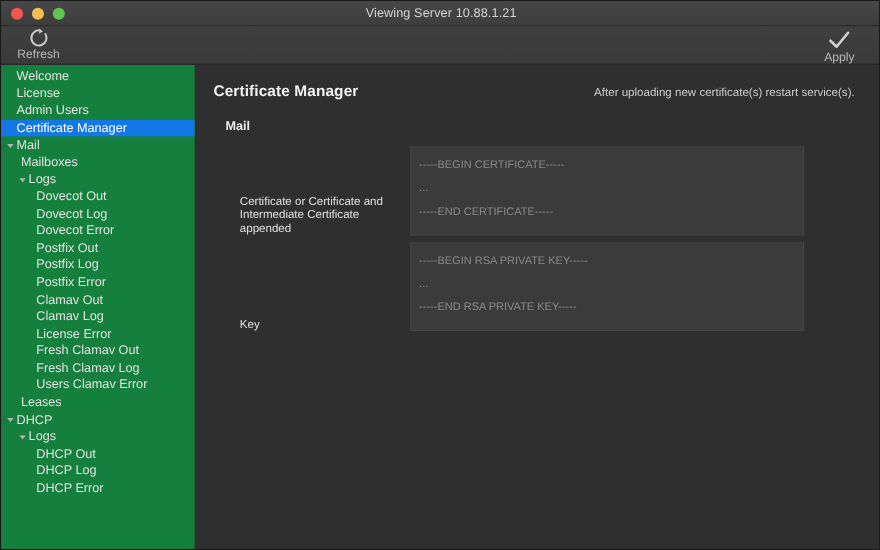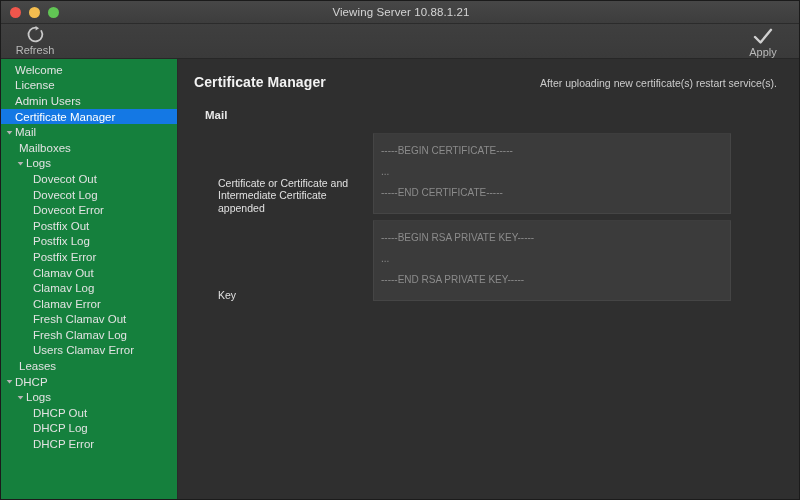--- a/index.html
+++ b/index.html
@@ -296,21 +296,21 @@
         <div class="nav-item lvl2">
           <span class="nav-label">Postfix Error</span>
         </div>
         <div class="nav-item lvl2">
           <span class="nav-label">Clamav Out</span>
         </div>
         <div class="nav-item lvl2">
           <span class="nav-label">Clamav Log</span>
         </div>
         <div class="nav-item lvl2">
-          <span class="nav-label">Clamav Error</span>
+          <span class="nav-label">License Error</span>
         </div>
         <div class="nav-item lvl2">
           <span class="nav-label">Fresh Clamav Out</span>
         </div>
         <div class="nav-item lvl2">
           <span class="nav-label">Fresh Clamav Log</span>
         </div>
         <div class="nav-item lvl2">
           <span class="nav-label">Users Clamav Error</span>
         </div>

